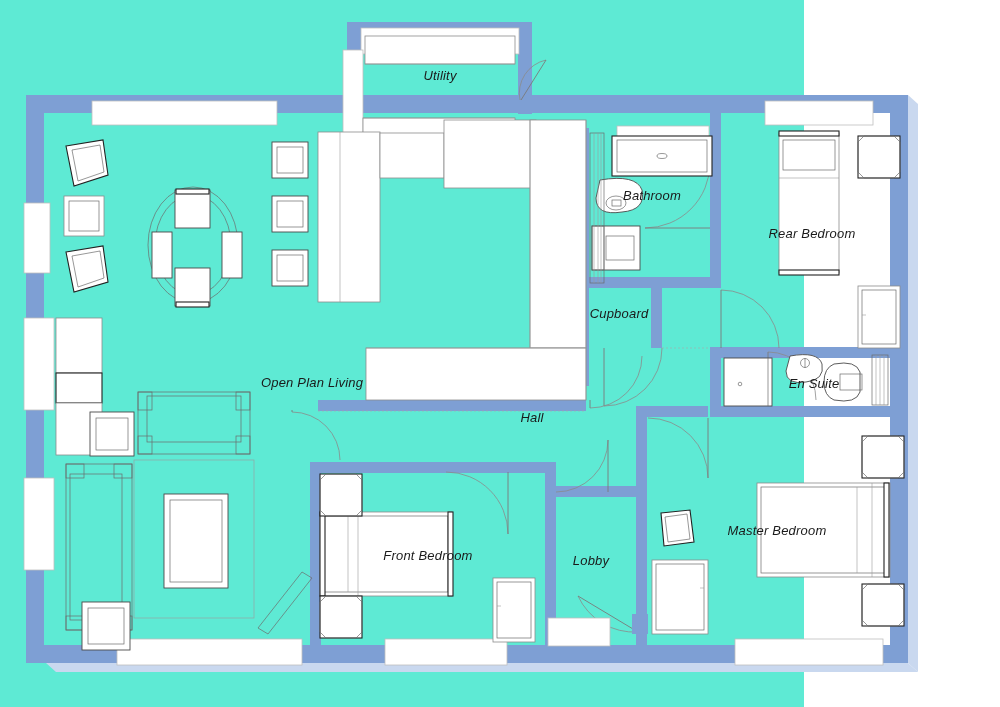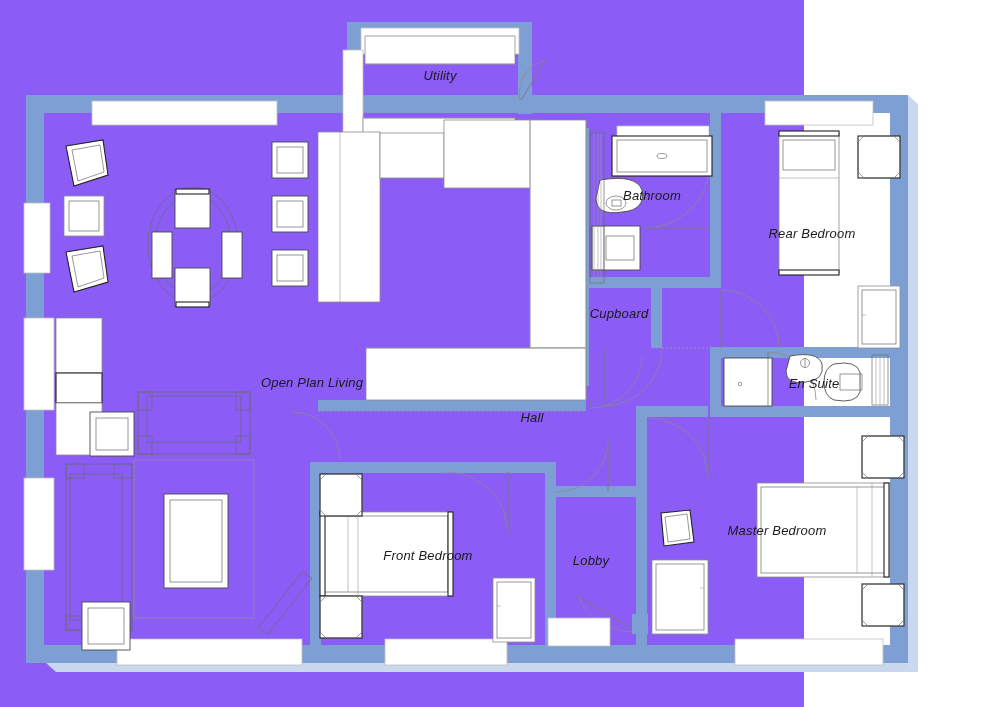--- a/index.html
+++ b/index.html
@@ -10,21 +10,21 @@
   body {
     width: 1000px;
     height: 707px;
     font-family: "Liberation Sans", sans-serif;
     overflow: hidden;
   }
   #plan-root {
     position: relative;
     width: 804px;
     height: 707px;
-    background: #8b5cf6;
+    background: #5eead4;
   }
   svg.floorplan {
     display: block;
     width: 1000px;
     height: 707px;
   }
   .room-label {
     font-family: "Liberation Sans", sans-serif;
     font-style: italic;
     font-size: 13px;

